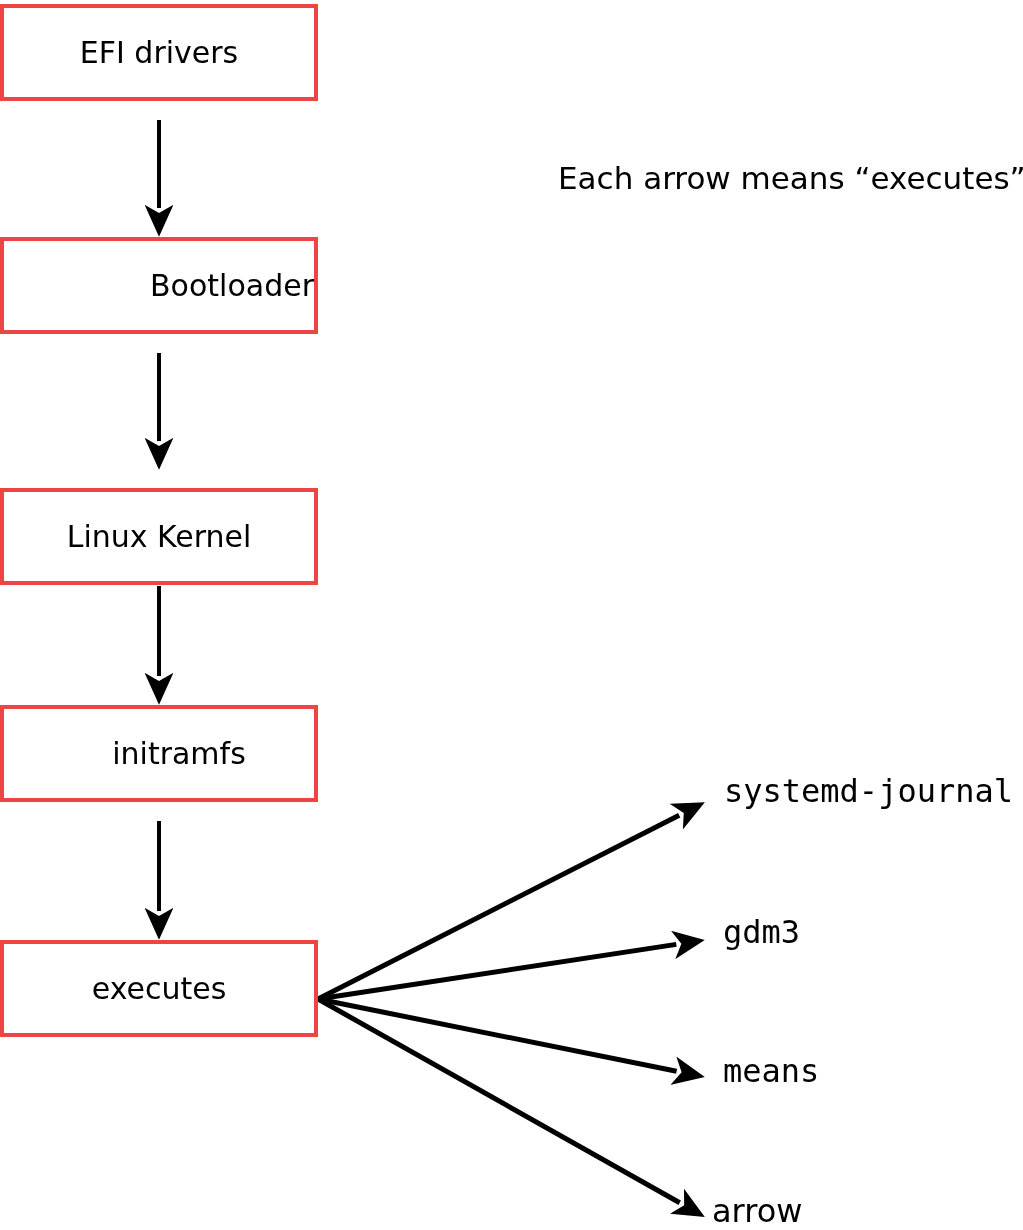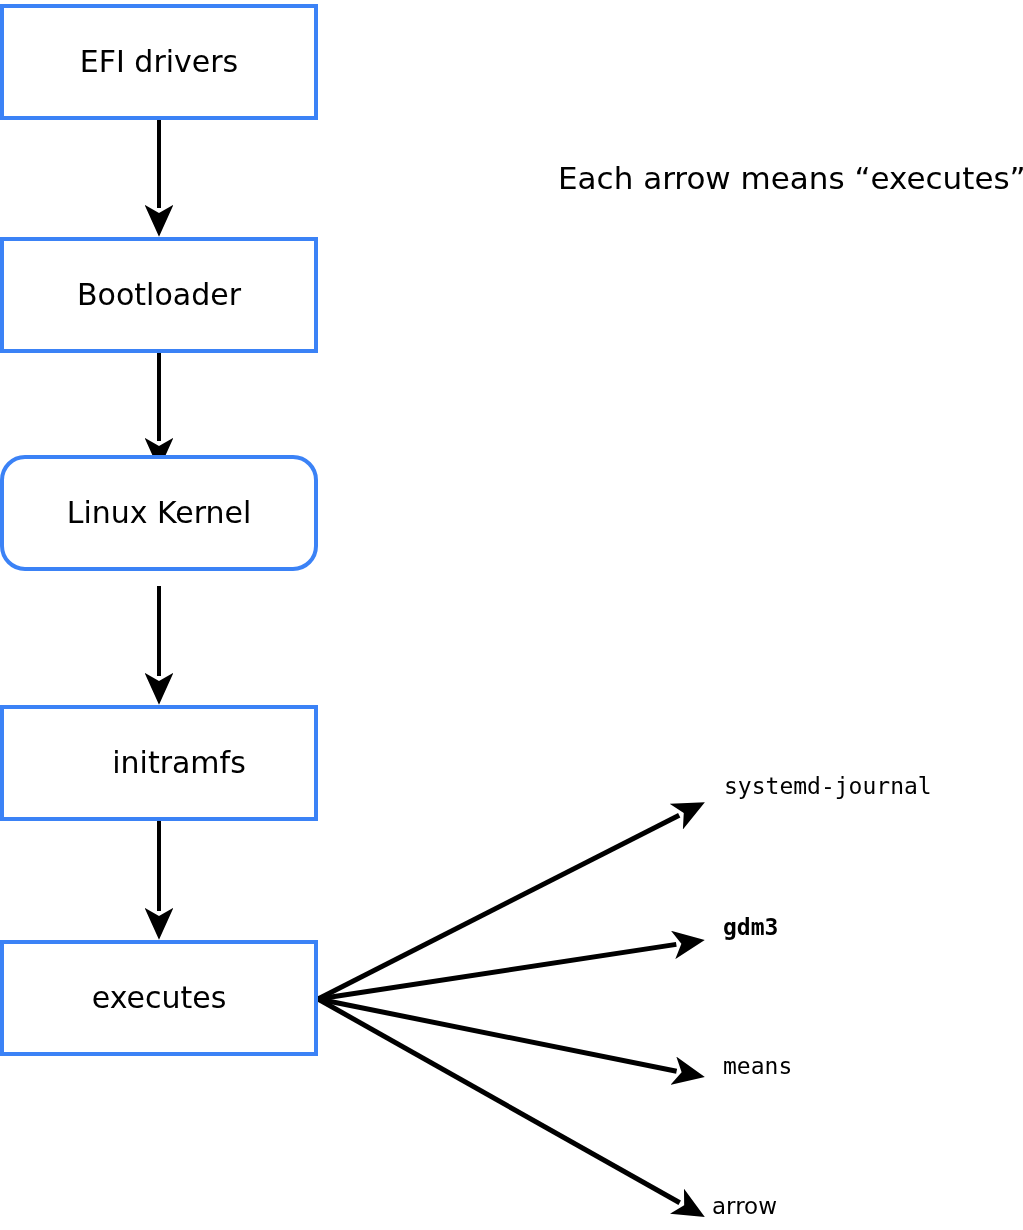--- a/index.html
+++ b/index.html
@@ -20,46 +20,46 @@
     position: absolute;
     left: 0;
     top: 0;
     width: 1023px;
     height: 1230px;
   }
   .node-box {
     position: absolute;
     left: 0;
     width: 318px;
-    height: 116px;
+    height: 97px;
     box-sizing: border-box;
-    border: 4px solid #3b82f6;
+    border: 4px solid #ef4444;
     background: #ffffff;
     display: flex;
     align-items: center;
     justify-content: center;
     font-size: 30px;
     line-height: 1;
     white-space: nowrap;
   }
   .box-efi        { top: 4px;   }
-  .box-bootloader { top: 237px; }
-  .box-kernel     { top: 455px; border-radius: 25px; }
+  .box-bootloader { top: 237px; justify-content: flex-end; }
+  .box-kernel     { top: 488px; }
   .box-initramfs  { top: 705px; padding-left: 40px; }
   .box-systemd    { top: 940px; }
 
   .proc-label {
     position: absolute;
     font-family: "DejaVu Sans Mono", monospace;
-    font-size: 23px;
+    font-size: 32px;
     line-height: 1;
     white-space: nowrap;
   }
   .label-journal { left: 724px; top: 775px;  }
-  .label-gdm3    { left: 723px; top: 916px; font-weight: bold;  }
+  .label-gdm3    { left: 723px; top: 916px;  }
   .label-getty   { left: 723px; top: 1055px; }
   .label-sshd    { left: 712px; top: 1195px; font-family: "DejaVu Sans", sans-serif; }
 
   .note {
     position: absolute;
     left: 558px;
     top: 163px;
     font-size: 31px;
     line-height: 1;
     white-space: nowrap;

